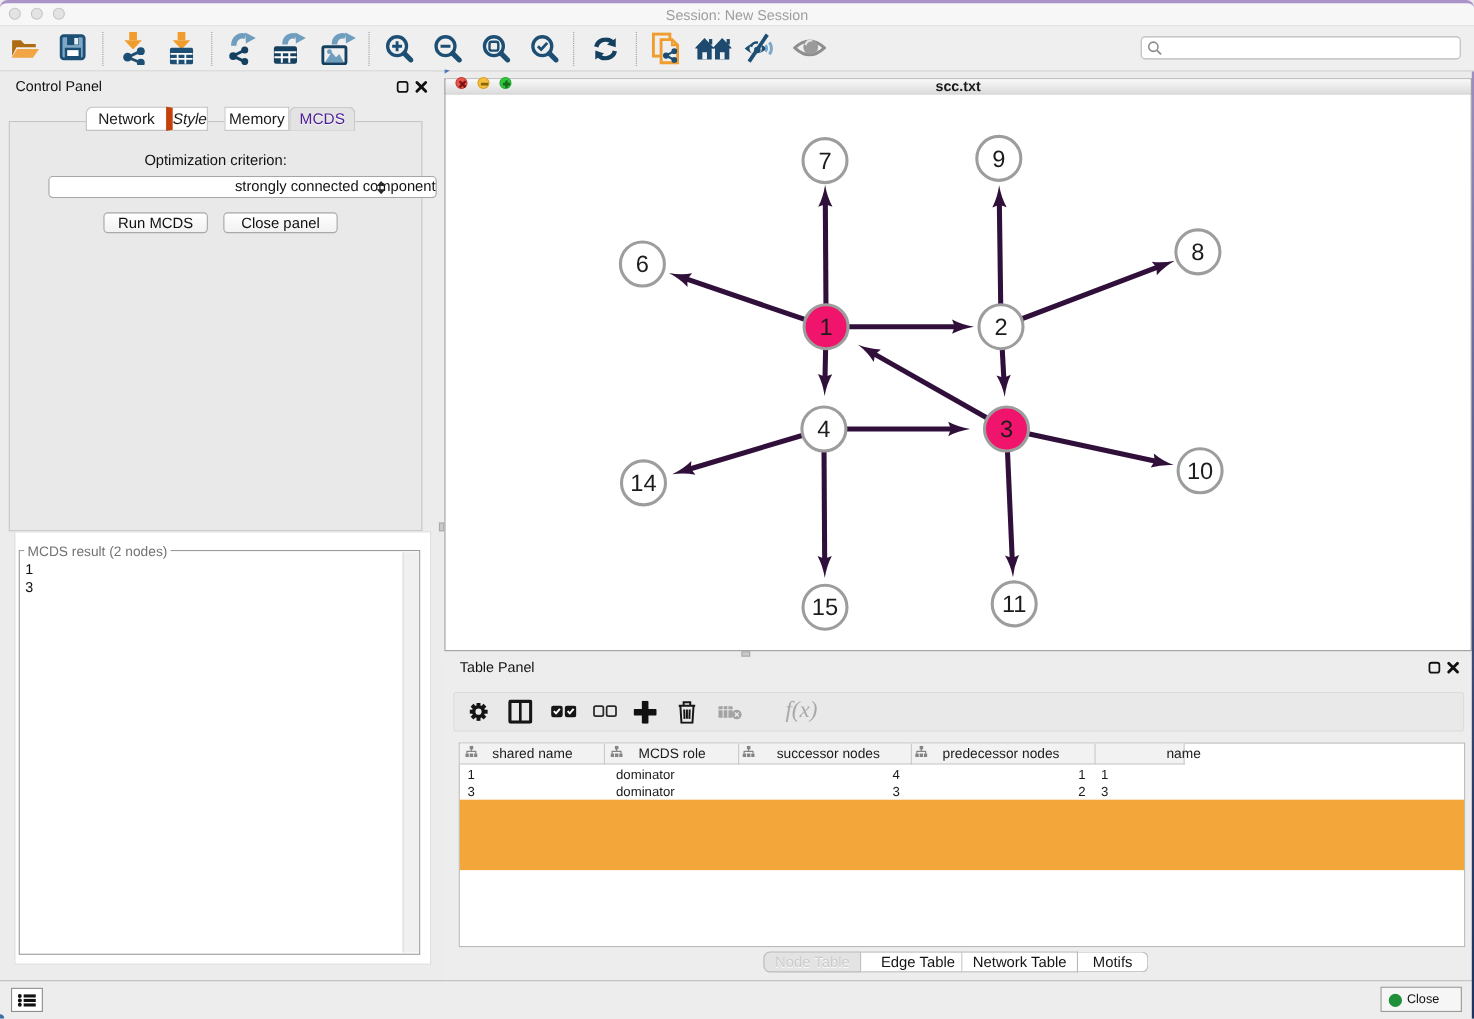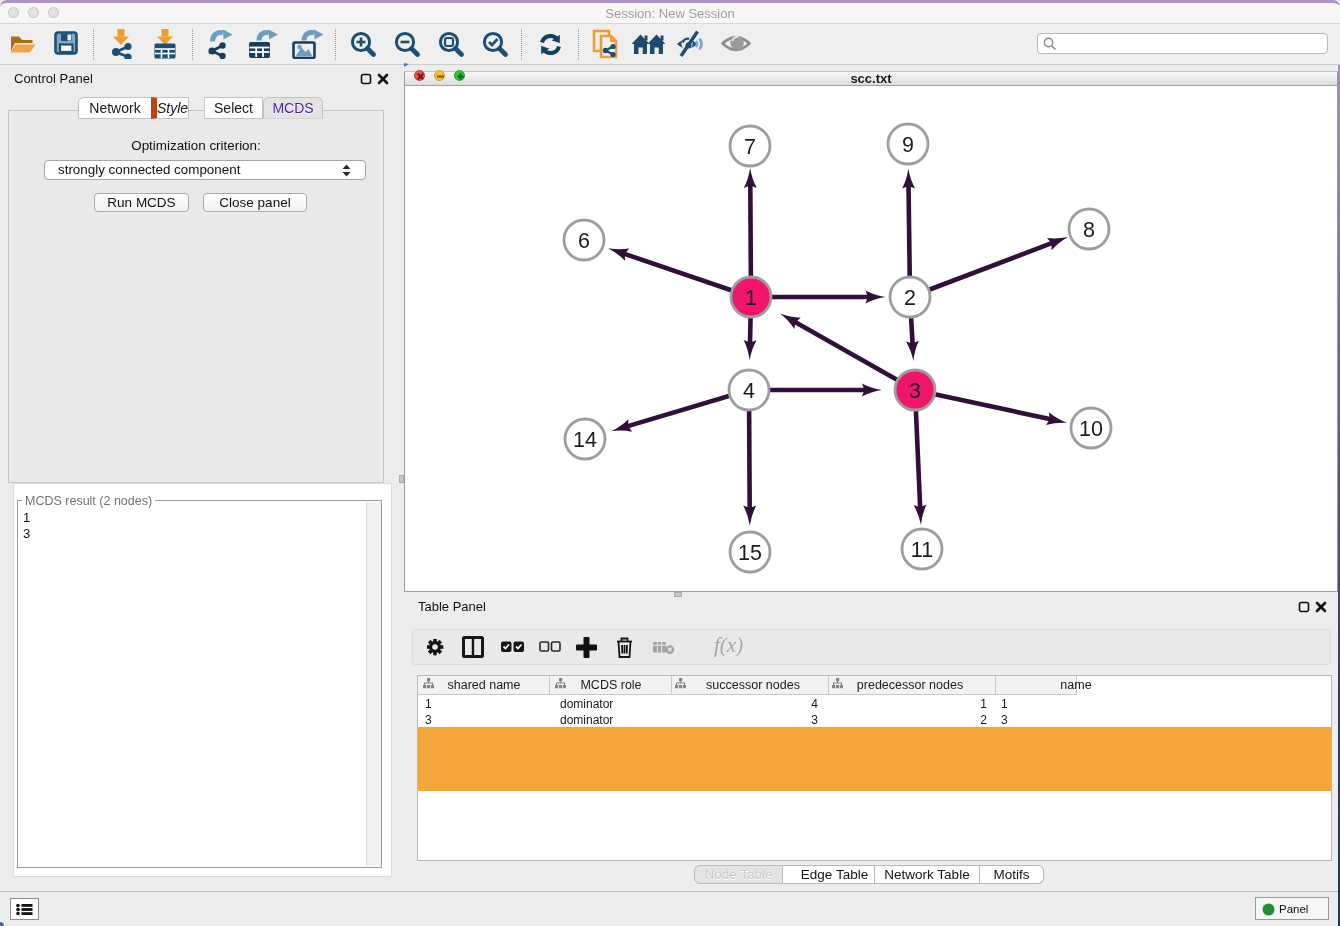--- a/index.html
+++ b/index.html
@@ -9,21 +9,21 @@
 #toolbar{left:0;top:24px;width:1340px;height:41px;background:#efefef;border-bottom:1px solid #cfcfcf;}
 .sep{top:29px;height:31px;width:1px;border-left:1px dotted #9a9a9a;}
 .ticon{top:31px;}
 #search{left:1037px;top:33px;width:291px;height:21px;background:#fff;border:1px solid #b9b9b9;border-radius:4px;}
 #cpanel{left:0;top:65px;width:392px;height:826px;background:#ececec;}
 #cphead{left:14px;top:71px;font-size:13px;color:#111;}
 .tab{top:97px;height:22px;background:#fff;border:1px solid #c2c2c2;font-size:14px;color:#1a1a1a;text-align:center;line-height:21px;}
 #tabmcds{left:263px;width:60px;background:#e3e3e3;color:#4c1d95;border-radius:6px 6px 0 0;border-bottom:1px solid #d6d6d6;text-shadow:0 1px 0 #fff;}
 #cpcontent{left:8px;top:110px;width:376px;height:373px;background:#e9e9e9;border:1px solid #c6c6c6;}
 #optlabel{left:9px;top:138px;width:374px;text-align:center;font-size:13.4px;color:#111;}
-#combo{left:44px;top:160px;width:322px;height:20px;background:#fff;border:1px solid #a6a6a6;border-radius:4px;font-size:13.4px;color:#111;line-height:18px;padding-left:13px;}
+#combo{left:44px;top:160px;width:353px;height:20px;background:#fff;border:1px solid #a6a6a6;border-radius:4px;font-size:13.4px;color:#111;line-height:18px;padding-left:13px;text-align:right;}
 .btn{top:193px;height:19px;background:linear-gradient(#ffffff,#f1f1f1);border:1px solid #a9a9a9;border-radius:4px;font-size:13.5px;color:#111;text-align:center;line-height:17px;}
 #wpanel{left:13px;top:483px;width:379px;height:394px;background:#fff;border:1px solid #dcdcdc;}
 #fieldset{left:17px;top:500px;width:365px;height:368px;background:#fff;border:1px solid #9b9b9b;}
 #legend{left:22px;top:494px;background:#fff;padding:0 3px;font-size:12.5px;color:#737373;}
 #fstrack{left:366px;top:502px;width:15px;height:364px;background:#f0f0f0;border-left:1px solid #dcdcdc;}
 #fsitems{left:23px;top:510px;font-size:13px;color:#111;line-height:16px;}
 #statusbar{left:0;top:891px;width:1340px;height:35px;background:#ededed;border-top:1px solid #bdbdbd;}
 #listbtn{left:10px;top:898px;width:29px;height:22px;background:#fff;border:1px solid #8d8d8d;}
 #membtn{left:1255px;top:897px;width:74px;height:23px;background:#f6f6f6;border:1px solid #9a9a9a;font-size:11.5px;color:#111;}
 #netwin{left:404px;top:71px;width:934px;height:521px;background:#fff;border:1px solid #9c9c9c;}
@@ -209,21 +209,21 @@
   </svg>
 <svg class="abs" style="left:377px;top:73px" width="12" height="12">
     <g stroke="#111" stroke-width="2.6" stroke-linecap="round">
       <line x1="2" y1="2" x2="10" y2="10"></line>
       <line x1="10" y1="2" x2="2" y2="10"></line>
     </g>
   </svg>
 <div class="abs" id="cpcontent"></div>
 <div class="abs tab" style="left:78px;width:74px;border-radius:6px 0 0 0;">Network</div>
 <div class="abs tab" style="left:151px;width:38px;border-left:6px solid #c2410c;font-style:italic;">Style</div>
-<div class="abs tab" style="left:204px;width:59px;border-left:1px solid #c9c9c9;">Select</div>
+<div class="abs tab" style="left:204px;width:59px;border-left:1px solid #c9c9c9;">Memory</div>
 <div class="abs tab" id="tabmcds">MCDS</div>
 <div class="abs" id="optlabel">Optimization criterion:</div>
 <div class="abs" id="combo">strongly connected component</div>
 <svg class="abs" style="left:341px;top:164px" width="11" height="13">
     <g fill="#2a2a2a">
       <polygon points="5.5,0.5 9.5,5 1.5,5"></polygon>
       <polygon points="5.5,12.5 9.5,8 1.5,8"></polygon>
     </g>
   </svg>
 <div class="abs btn" style="left:94px;width:95px;">Run MCDS</div>
@@ -243,21 +243,21 @@
       <circle cx="2" cy="10.5" r="1.8"></circle>
       <rect x="5.5" y="1" width="11" height="2.8"></rect>
       <rect x="5.5" y="5.1" width="11" height="2.8"></rect>
       <rect x="5.5" y="9.2" width="11" height="2.8"></rect>
     </g>
   </svg>
 <div class="abs" id="membtn"></div>
 <svg class="abs" style="left:1262px;top:903px" width="13" height="13">
     <circle cx="6.5" cy="6.5" r="6" fill="#1f8f3a"></circle>
   </svg>
-<div class="abs" style="left:1279px;top:903px;font-size:11.5px;color:#111;">Panel</div>
+<div class="abs" style="left:1279px;top:903px;font-size:11.5px;color:#111;">Close</div>
 
 <div class="abs" id="netwin"></div>
 <div class="abs" id="nettitle"></div>
 <div class="abs" id="ntext">scc.txt</div>
 <div class="abs wbtn" style="left:414px;background:#e9544d;border:1px solid #c03a32;"></div>
 <div class="abs wbtn" style="left:434px;background:#f4c03c;border:1px solid #d99c1e;"></div>
 <div class="abs wbtn" style="left:454px;background:#31c73e;border:1px solid #28a532;"></div>
 <svg class="abs" style="left:415.5px;top:71.5px" width="9" height="9">
     <g stroke="#7a1210" stroke-width="2">
       <line x1="1.8" y1="1.8" x2="7.2" y2="7.2"></line>

